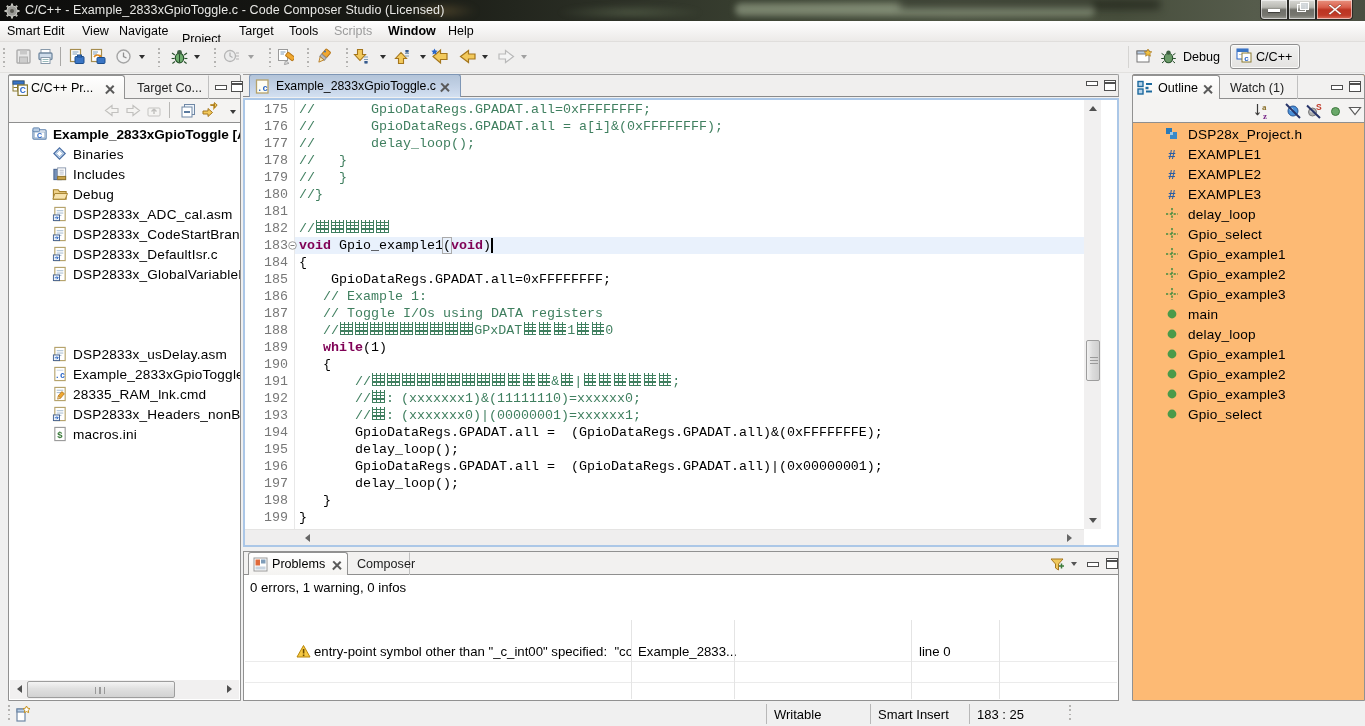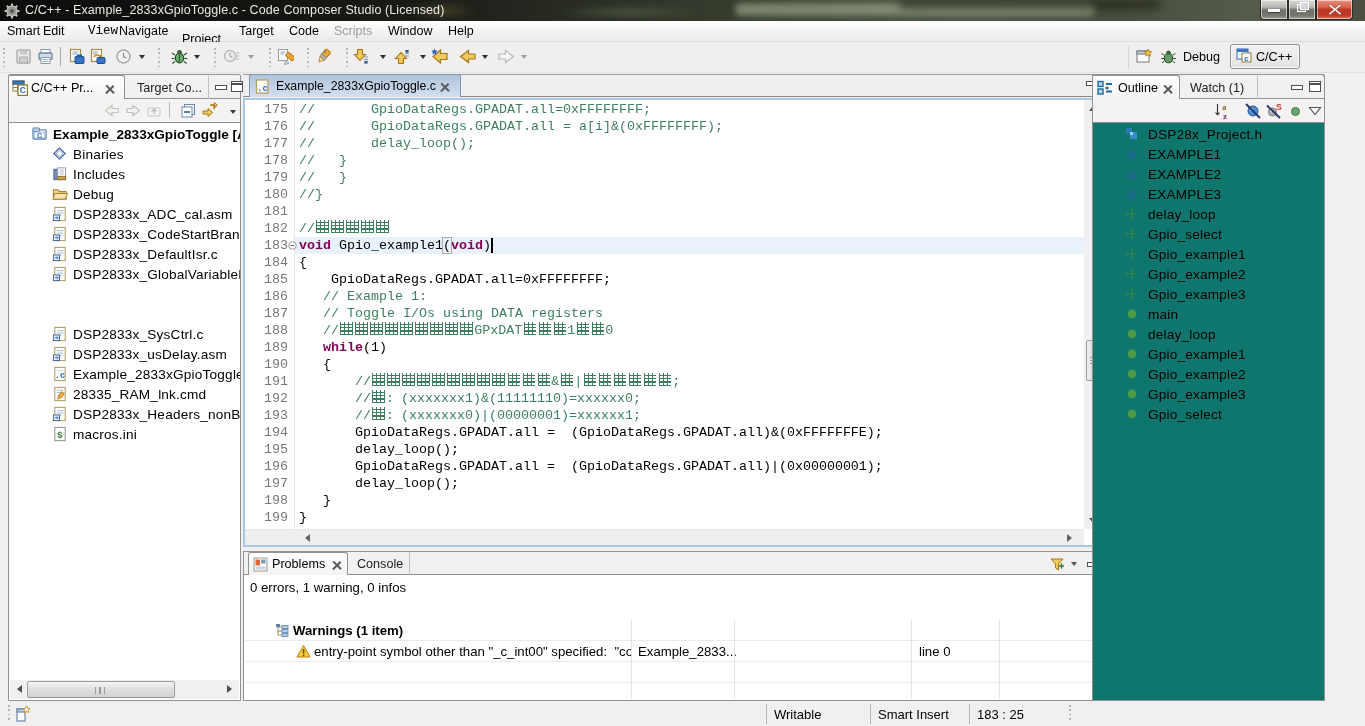--- a/index.html
+++ b/index.html
@@ -111,27 +111,27 @@
     </div>
 <div id="bcls" class="abs wbtn">
       <svg class="abs" style="left:11px;top:3px" width="14" height="13" viewBox="0 0 14 13">
         <path d="M2 1 L7 5.2 L12 1 L13.5 2.5 L8.6 6.5 L13.5 10.5 L12 12 L7 7.8 L2 12 L0.5 10.5 L5.4 6.5 L0.5 2.5 Z" fill="#fff" stroke="#802a18" stroke-width=".6"></path>
       </svg>
     </div>
   </div>
 <div id="menu" class="abs">
     <span class="mi" style="left:7px;">Smart</span>
     <span class="mi" style="left:43px;">Edit</span>
-    <span class="mi" style="left:88px;font-family:Liberation Mono, monospace;">View</span>
+    <span class="mi" style="left:82px;">View</span>
     <span class="mi" style="left:119px;">Navigate</span>
     <span class="mi" style="left:182px;margin-top:8px;">Project</span>
     <span class="mi" style="left:239px;">Target</span>
-    <span class="mi" style="left:289px;">Code</span>
+    <span class="mi" style="left:289px;">Tools</span>
     <span class="mi" style="left:334px;color:#9c9c9c;">Scripts</span>
-    <span class="mi" style="left:388px;">Window</span>
+    <span class="mi" style="left:388px;font-weight:bold;">Window</span>
     <span class="mi" style="left:448px;">Help</span>
   </div>
 <div id="tools" class="abs">
     <div class="handle" style="left:3px"></div>
     <div class="handle" style="left:158px"></div>
     <div class="handle" style="left:214px"></div>
     <div class="handle" style="left:269px"></div>
     <div class="handle" style="left:307px"></div>
     <div class="handle" style="left:346px"></div>
     <div class="tsep" style="left:60px"></div>
@@ -383,31 +383,20 @@
     <div class="trow" style="left:0;top:189px;width:231px;overflow:hidden">
       <svg class="ticon" style="left:43px" width="16" height="16" viewBox="0 0 17 17">
         <rect x="3" y="1.5" width="11" height="14" fill="#fff" stroke="#b5a26a" stroke-width="1.2"></rect>
         <line x1="5" y1="5" x2="12" y2="5" stroke="#9fb6cc"></line>
         <line x1="5" y1="7.5" x2="12" y2="7.5" stroke="#9fb6cc"></line>
         <line x1="5" y1="10" x2="10" y2="10" stroke="#9fb6cc"></line>
         <rect x="1.5" y="9.5" width="6.5" height="6" fill="#eef4fb" stroke="#44608c"></rect>
         <path d="M3 12.5 l3.5 0 M5 11 l1.5 1.5 l-1.5 1.5" stroke="#2a66c8" fill="none"></path>
       </svg>
       <span class="abs" style="left:64px;top:3px;">DSP2833x_GlobalVariableDef</span>
-    </div>
-    <div class="trow" style="left:0;top:249px;width:231px;overflow:hidden">
-      <svg class="ticon" style="left:43px" width="16" height="16" viewBox="0 0 17 17">
-        <rect x="3" y="1.5" width="11" height="14" fill="#fff" stroke="#b5a26a" stroke-width="1.2"></rect>
-        <line x1="5" y1="5" x2="12" y2="5" stroke="#9fb6cc"></line>
-        <line x1="5" y1="7.5" x2="12" y2="7.5" stroke="#9fb6cc"></line>
-        <line x1="5" y1="10" x2="10" y2="10" stroke="#9fb6cc"></line>
-        <rect x="1.5" y="9.5" width="6.5" height="6" fill="#eef4fb" stroke="#44608c"></rect>
-        <path d="M3 12.5 l3.5 0 M5 11 l1.5 1.5 l-1.5 1.5" stroke="#2a66c8" fill="none"></path>
-      </svg>
-      <span class="abs" style="left:64px;top:3px;">DSP2833x_SysCtrl.c</span>
     </div>
     <div class="trow" style="left:0;top:269px;width:224px;overflow:hidden">
       <svg class="ticon" style="left:43px" width="16" height="16" viewBox="0 0 17 17">
         <rect x="3" y="1.5" width="11" height="14" fill="#fff" stroke="#b5a26a" stroke-width="1.2"></rect>
         <line x1="5" y1="5" x2="12" y2="5" stroke="#9fb6cc"></line>
         <line x1="5" y1="7.5" x2="12" y2="7.5" stroke="#9fb6cc"></line>
         <line x1="5" y1="10" x2="10" y2="10" stroke="#9fb6cc"></line>
         <rect x="1.5" y="9.5" width="6.5" height="6" fill="#eef4fb" stroke="#44608c"></rect>
         <path d="M3 12.5 l3.5 0 M5 11 l1.5 1.5 l-1.5 1.5" stroke="#2a66c8" fill="none"></path>
       </svg>
@@ -497,66 +486,51 @@
         <svg class="abs" style="left:4px;top:4px" width="15" height="15" viewBox="0 0 15 15">
 <rect x="1" y="1" width="13" height="13" fill="#fff" stroke="#999"></rect>
           <rect x="2.5" y="2.5" width="4.5" height="6" fill="#e06a3a"></rect>
           <rect x="8" y="2.5" width="4.5" height="4" fill="#7f9db9"></rect>
           <rect x="2.5" y="9.5" width="10" height="3" fill="#c8d4e0"></rect>
         </svg>
         <span class="tabtxt" style="left:23px;top:4px">Problems</span>
         <span class="xx" style="left:83px;top:7px"></span>
       </div>
       <div class="vtab inact" style="left:104px;width:62px;height:23px">
-        <span class="tabtxt" style="left:8px;top:4px;color:#222">Console</span>
+        <span class="tabtxt" style="left:8px;top:4px;color:#222">Composer</span>
       </div>
       <svg class="abs" style="left:805px;top:4px" width="17" height="17" viewBox="0 0 17 17">
         <path d="M2 3 l12 0 l-4.5 5 l0 6 l-3 -2 l0 -4z" fill="#f0c95c" stroke="#a5761c"></path>
         <path d="M10 10 l5 0 M12.5 7.5 l0 5" stroke="#3a7a3a" stroke-width="1.5"></path>
       </svg>
       <div class="dd" style="left:827px;top:10px;border-top-color:#555"></div>
       <div class="minmax mn" style="left:843px"></div>
       <div class="minmax mx" style="left:862px"></div>
     </div>
     <div class="abs" style="left:6px;top:28px;font-size:13.2px">0 errors, 1 warning, 0 infos</div>
     <div id="ptable">
-      <div class="prow" style="top:21px">
-        <svg class="abs" style="left:30px;top:3px" width="15" height="15" viewBox="0 0 15 15">
-          <g stroke="#9a8a5a">
-            <line x1="3" y1="2" x2="3" y2="12"></line>
-            <line x1="3" y1="4" x2="7" y2="4"></line>
-            <line x1="3" y1="8" x2="7" y2="8"></line>
-            <line x1="3" y1="12" x2="7" y2="12"></line>
-          </g>
-          <rect x="1" y="1" width="4" height="3" fill="#5c80ac"></rect>
-          <rect x="7" y="2.5" width="6" height="3" fill="#b8cce4" stroke="#5c80ac" stroke-width=".8"></rect>
-          <rect x="7" y="6.5" width="6" height="3" fill="#b8cce4" stroke="#5c80ac" stroke-width=".8"></rect>
-          <rect x="7" y="10.5" width="6" height="3" fill="#b8cce4" stroke="#5c80ac" stroke-width=".8"></rect>
-        </svg>
-        <span class="abs" style="left:48px;top:3px;font-weight:bold">Warnings (1 item)</span>
-      </div>
       <div class="prow" style="top:42px">
         <svg class="abs" style="left:51px;top:3px" width="15" height="15" viewBox="0 0 15 15">
           <path d="M7.5 1.5 L14 13 L1 13 Z" fill="#f5c842" stroke="#b8860b" stroke-width="1"></path>
           <rect x="6.8" y="5" width="1.6" height="4.5" fill="#6b4a00"></rect>
           <rect x="6.8" y="10.5" width="1.6" height="1.6" fill="#6b4a00"></rect>
         </svg>
         <div class="abs" style="left:69px;top:3px;width:317px;overflow:hidden">entry-point symbol other than "_c_int00" specified:&nbsp; "cod</div>
         <span class="abs" style="left:393px;top:3px">Example_2833...</span>
         <span class="abs" style="left:674px;top:3px">line 0</span>
       </div>
       <div class="prow" style="top:63px"></div>
       <div class="prow" style="top:84px"></div>
       <div class="abs" style="left:386px;top:21px;bottom:0;width:1px;background:#e4e4e4"></div>
       <div class="abs" style="left:489px;top:21px;bottom:0;width:1px;background:#e4e4e4"></div>
       <div class="abs" style="left:666px;top:21px;bottom:0;width:1px;background:#e4e4e4"></div>
       <div class="abs" style="left:754px;top:21px;bottom:0;width:1px;background:#e4e4e4"></div>
     </div>
   </div>
-<div class="abs panel" style="left:1092px;top:74px;width:233px;height:627px;border:1px solid #919191;border-radius:2px 2px 0 0;background:#0f766e">
+<div class="abs panel" style="left:1132px;top:74px;width:233px;height:627px;border:1px solid #919191;border-radius:2px 2px 0 0;background:#fdba74">
     <div class="tabrow" style="background:#f2f1f0;border-bottom:1px solid #8f8f8f;border-radius:2px 2px 0 0">
       <div class="vtab" style="left:-1px;width:88px;border-radius:2px 3px 0 0">
         <svg class="abs" style="left:4px;top:4px" width="16" height="16" viewBox="0 0 16 16">
 <rect x="1" y="1.5" width="5" height="5" fill="#b8d4ea" stroke="#1d6a9e" stroke-width="1.4"></rect>
 <rect x="1" y="9" width="5" height="5" fill="#b8d4ea" stroke="#1d6a9e" stroke-width="1.4"></rect>
 <line x1="9" y1="4" x2="15" y2="4" stroke="#1d6a9e" stroke-width="2"></line>
 <line x1="9" y1="11.5" x2="15" y2="11.5" stroke="#1d6a9e" stroke-width="2"></line>
 <rect x="8.5" y="6.8" width="3" height="2.4" fill="#1d6a9e"></rect>
         </svg>
         <span class="tabtxt" style="left:25px">Outline</span>

